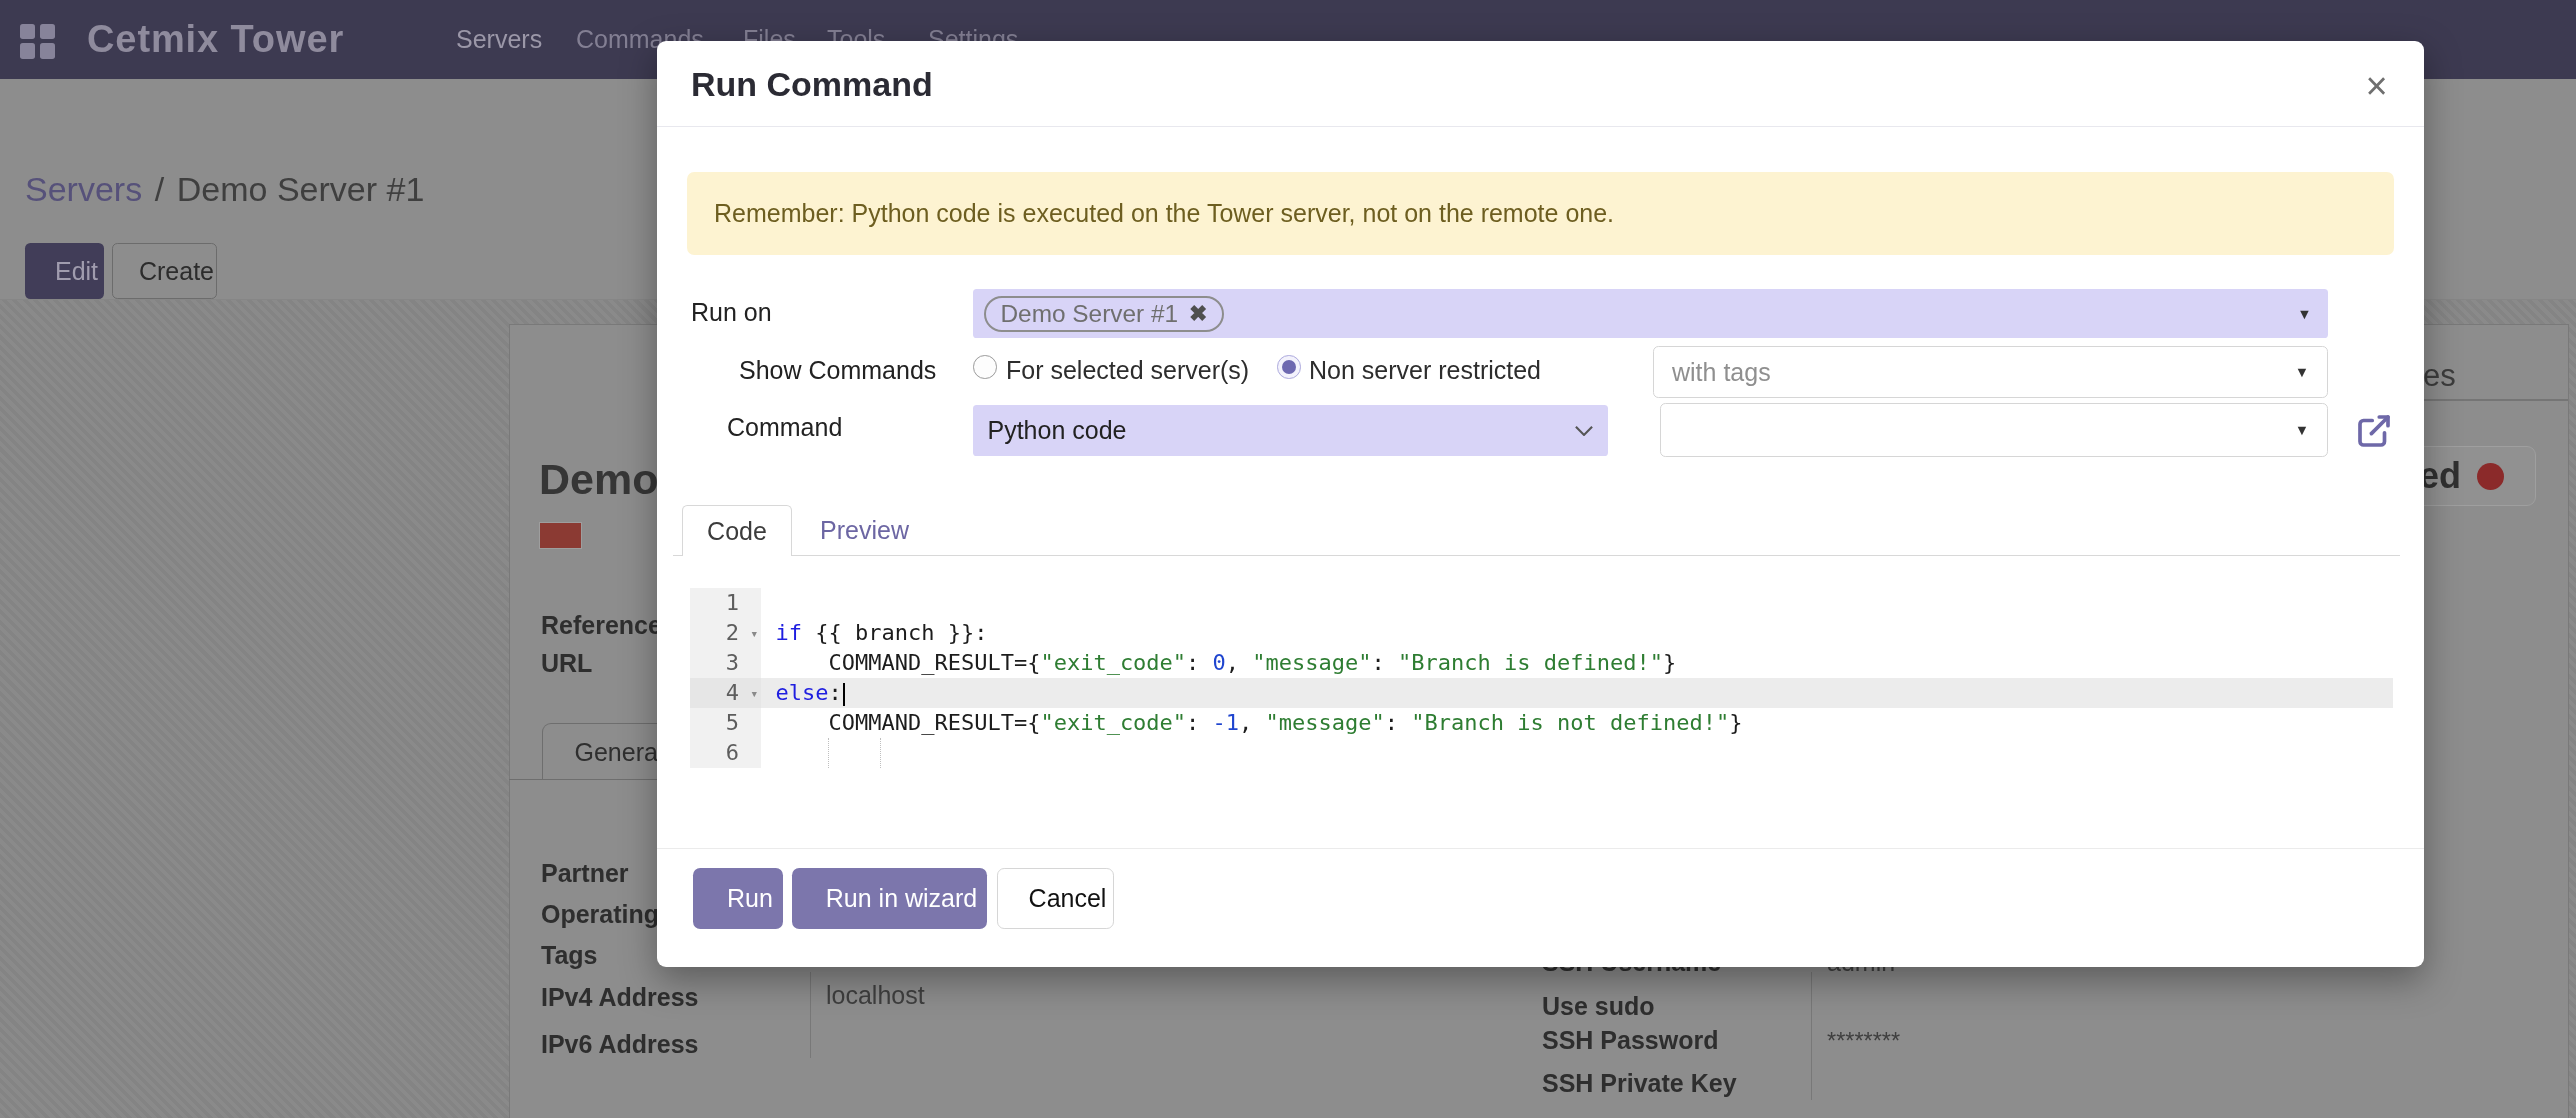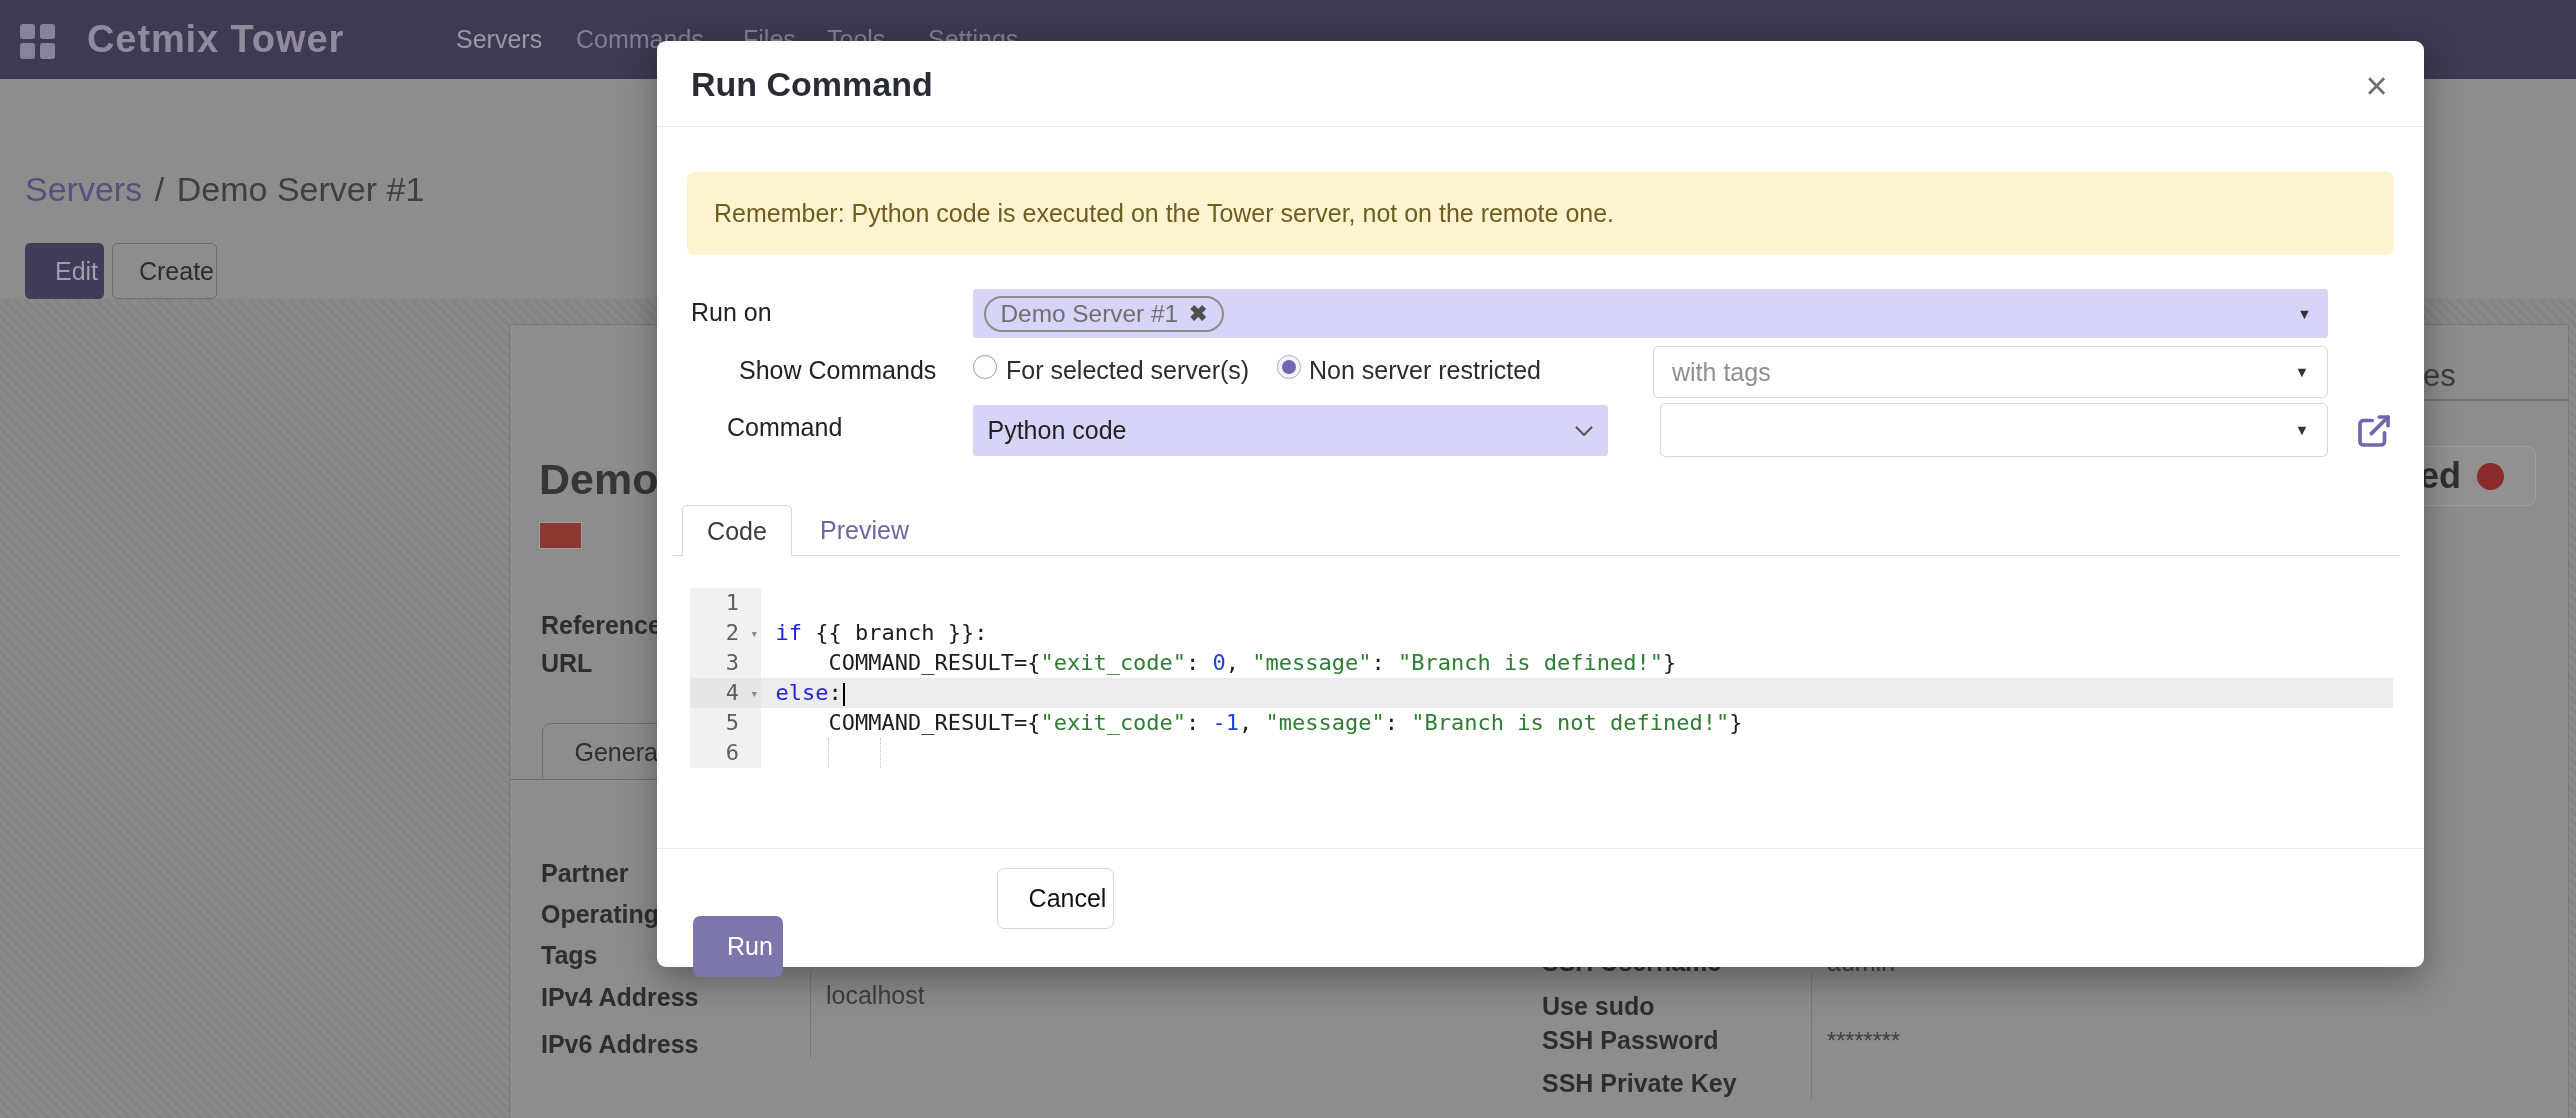--- a/index.html
+++ b/index.html
@@ -93,21 +93,21 @@
   .ed-row.active .ed-code { background:#ececec; }
   .tk-kw { color:var(--keyword); }
   .tk-str { color:var(--string); }
   .tk-num { color:var(--number); }
   .tk-pl { color:#1c1c1c; }
   .caret-bar { display:inline-block; width:2.7px; height:23.5px; background:#000; vertical-align:middle; margin-left:0.9px; }
   .guide { position:absolute; top:0; height:100%; border-left:0.9px dotted #bfbfbf; }
   .g1 { left:67px; } .g2 { left:119px; }
 
   .modal-footer-hr { left:0; top:807px; width:1767px; height:0.9px; background:#ebebeb; }
-  .btn-primary { background:var(--primary); color:#ffffff; border-radius:7.2px;margin-top:48px; }
+  .btn-primary { background:var(--primary); color:#ffffff; border-radius:7.2px; }
   .btn-run { left:36px; top:827px; width:90px; height:61px; }
   .btn-wizard { left:135px; top:827px; width:195px; height:61px; }
   .btn-cancel { left:340px; top:827px; width:117px; height:61px; background:#fff;
                 border:0.9px solid #d6d6d6; color:#111111; border-radius:7.2px; }
 </style>
 </head>
 <body>
 
 <div class="abs navbar">
   <div class="abs apps-grid">
@@ -247,15 +247,16 @@
         </div>
         <div class="ed-row">
           <div class="ed-gutter">6</div>
           <div class="ed-code"><span class="guide g1"></span><span class="guide g2"></span></div>
         </div>
       </div>
   </div>
 
   <div class="abs modal-footer-hr"></div>
   <div class="abs btn btn-primary btn-run">Run</div>
+  <div class="abs btn btn-primary btn-wizard">Run in wizard</div>
   <div class="abs btn btn-cancel">Cancel</div>
 </div>
 
 
 </body></html>

